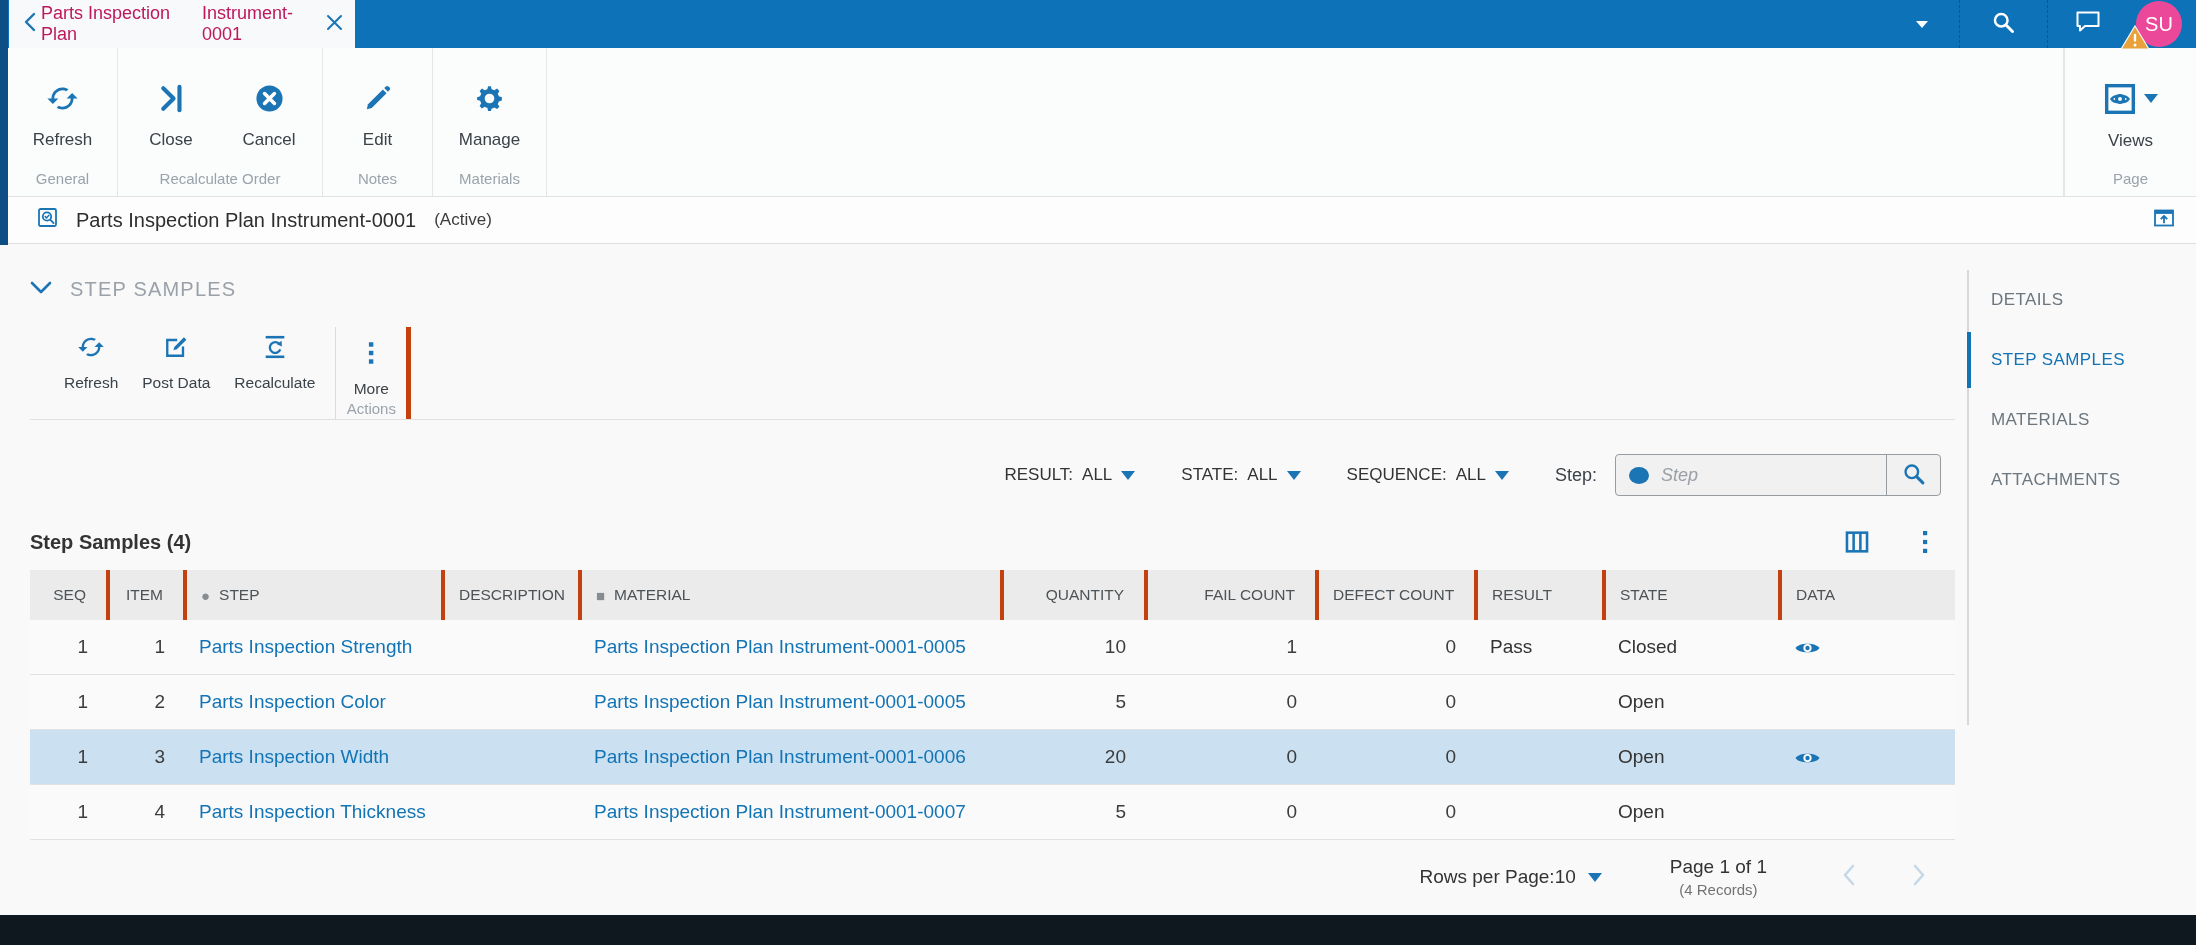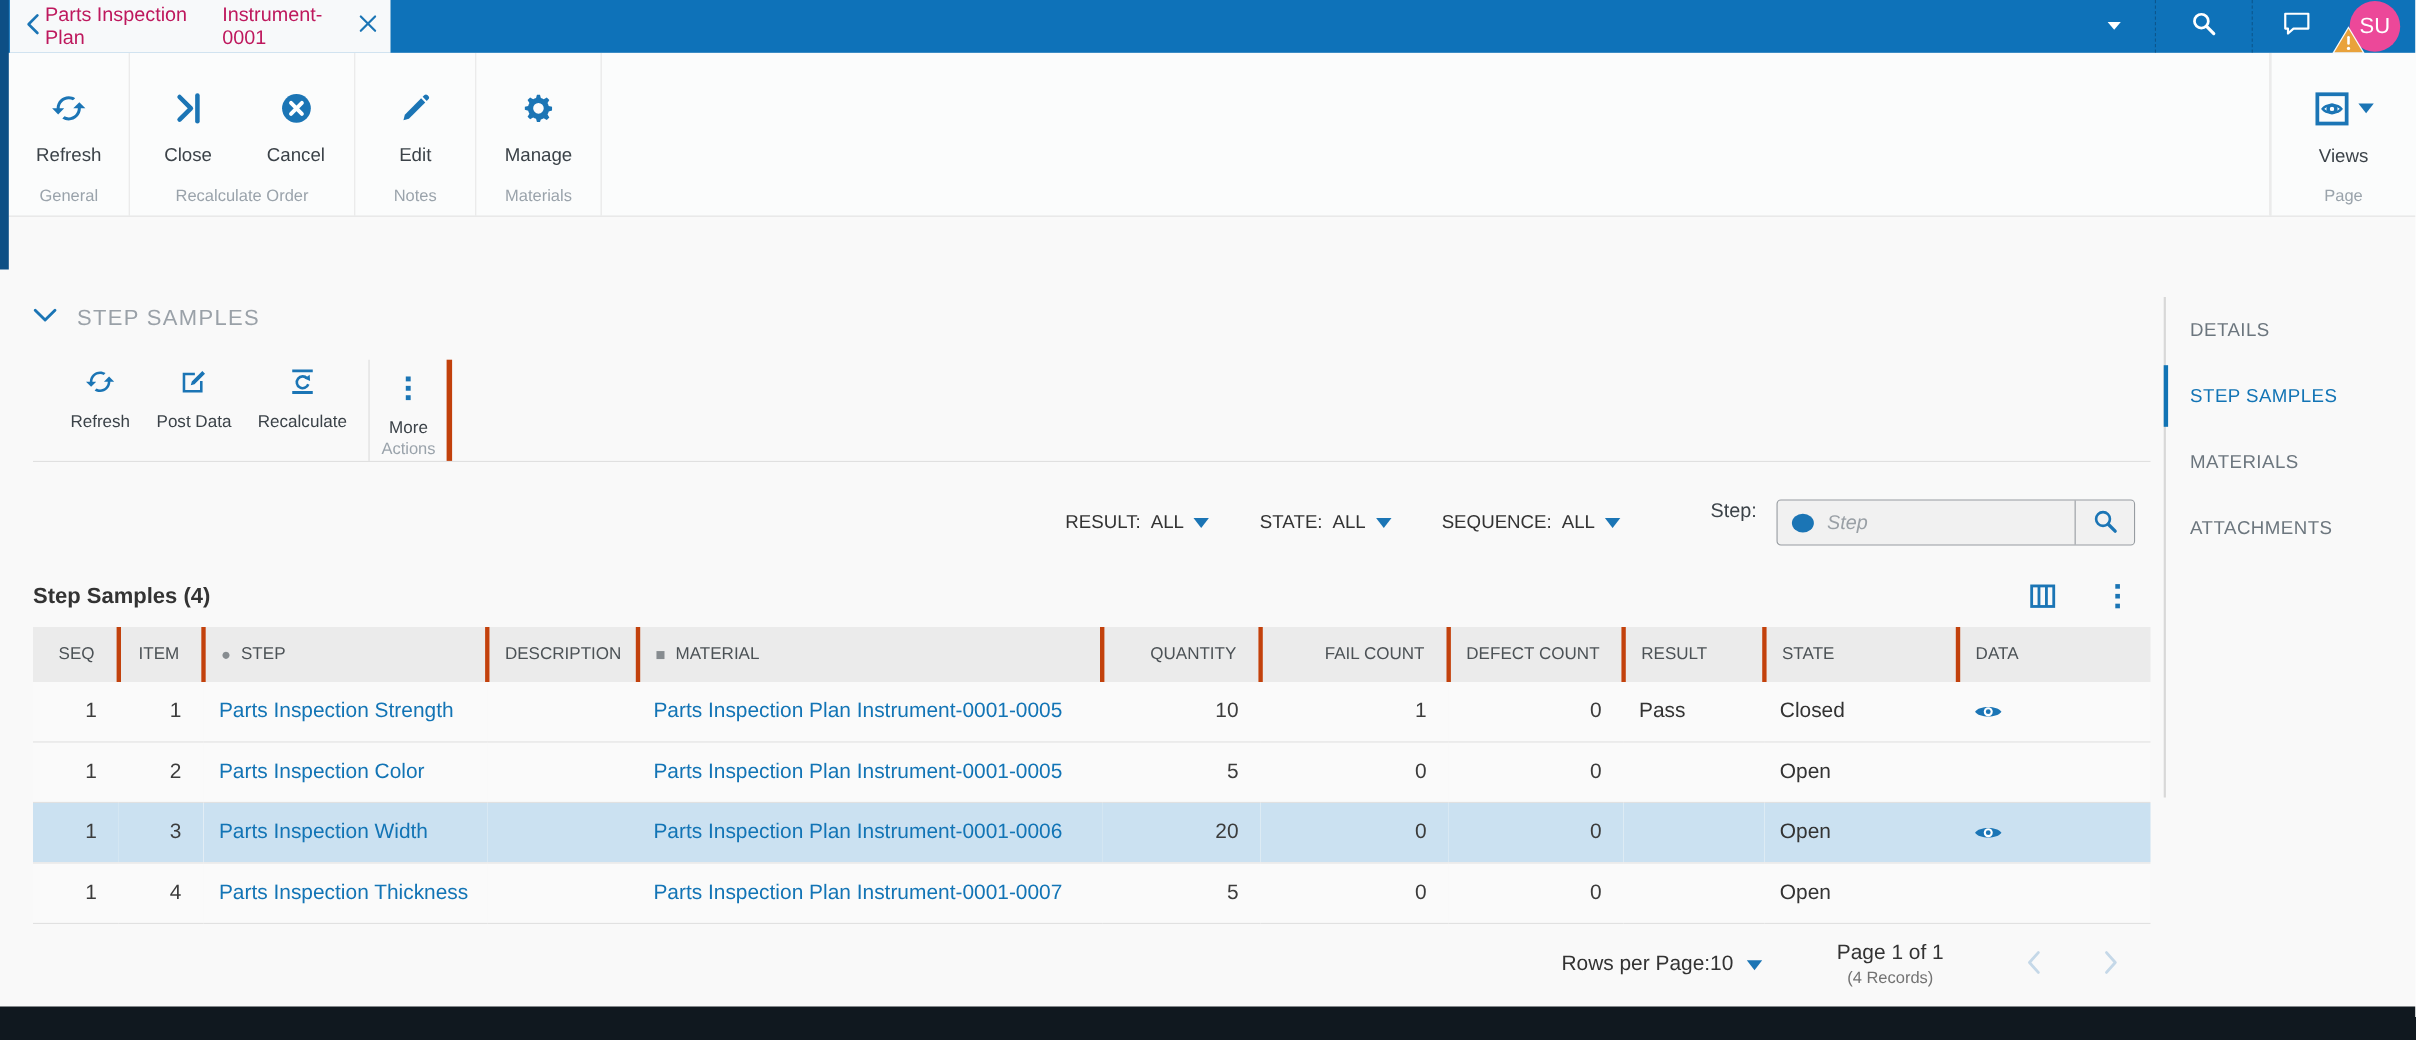--- a/index.html
+++ b/index.html
@@ -45,21 +45,21 @@
   .main-acts{display:flex;padding-left:24px;gap:4px;}
   .act-btn{display:flex;flex-direction:column;align-items:center;gap:9px;padding:6px 10px 0;cursor:pointer;}
   .act-btn .lbl{font-size:15.5px;color:#3b4248;white-space:nowrap;}
   .more-group{display:flex;flex-direction:column;align-items:center;border-left:1px solid #dcdcdc;border-right:5px solid #c2410c;margin-left:10px;width:76px;padding-top:6px;box-sizing:border-box;}
   .act-grouplabel{margin-top:auto;padding-bottom:2px;font-size:15px;color:#9aa3ab;}
   .divider{border-top:1px solid #e0e0e0;}
   
   .filter-row{margin-top:34px;display:flex;align-items:center;justify-content:flex-end;gap:46px;padding-right:14px;}
   .fdrop{display:flex;align-items:center;gap:9px;font-size:17px;color:#333;cursor:pointer;}
   .caret{width:0;height:0;border-left:7px solid transparent;border-right:7px solid transparent;border-top:9px solid #1b75b5;}
-  .step-wrap{display:flex;gap:18px;margin-left:36px;}
+  .step-wrap{display:flex;align-items:center;gap:18px;}
   .step-label{font-size:18px;color:#3b4248;}
   .step-search{display:flex;align-items:center;width:326px;height:42px;background:#f1f1f1;border:1px solid #979ca1;border-radius:4px;box-sizing:border-box;}
   .step-dot{width:20px;height:17px;border-radius:50%;background:#1b75b5;margin:0 10px 0 13px;flex:0 0 auto;}
   .step-search input{flex:1;min-width:0;border:none;background:transparent;outline:none;font-family:"Liberation Sans",sans-serif;font-size:18px;font-style:italic;color:#555;}
   .step-search input::placeholder{color:#9aa0a6;font-style:italic;}
   .search-btn{width:54px;align-self:stretch;border:none;border-left:1px solid #979ca1;background:transparent;display:flex;align-items:center;justify-content:center;cursor:pointer;padding:0;}
   
   .table-head-row{margin-top:32px;display:flex;align-items:center;}
   .tbl-title{font-size:20px;font-weight:700;color:#333;}
   .thr-icons{margin-left:auto;display:flex;align-items:center;gap:42px;padding-right:18px;}
@@ -227,20 +227,40 @@
             </span>
             <span class="caret views-caret"></span>
           </span>
           <span class="lbl">Views</span>
         </div>
       </div>
       <div class="tb-grouplabel">Page</div>
     </div>
   </div>
 
+  <div class="titlebar">
+    <span class="ico">
+      <svg width="24" height="24" viewBox="0 0 24 24">
+          <rect x="3" y="3" width="17" height="17" rx="1.5" fill="none" stroke="#1b75b5" stroke-width="1.8"></rect>
+          <circle cx="11" cy="10.5" r="4.2" fill="none" stroke="#1b75b5" stroke-width="1.8"></circle>
+          <line x1="14.2" y1="13.7" x2="17.6" y2="17.1" stroke="#1b75b5" stroke-width="1.8" stroke-linecap="round"></line>
+          <path d="M9.2 10.6l1.3 1.3 2.4-2.6" fill="none" stroke="#1b75b5" stroke-width="1.5" stroke-linecap="round" stroke-linejoin="round"></path>
+        </svg>
+    </span>
+    <span class="pagetitle">Parts Inspection Plan Instrument-0001</span>
+    <span class="pagestatus">(Active)</span>
+    <span class="spacer"></span>
+    <span class="ico">
+      <svg width="24" height="24" viewBox="0 0 24 24">
+          <rect x="3" y="4.5" width="18" height="15" fill="none" stroke="#1b75b5" stroke-width="1.8"></rect>
+          <rect x="3" y="4.5" width="18" height="3.4" fill="#1b75b5"></rect>
+          <path d="M12 17.2v-6.4M8.8 13.2L12 10l3.2 3.2" fill="none" stroke="#1b75b5" stroke-width="1.8" stroke-linejoin="round"></path>
+        </svg>
+    </span>
+  </div>
 
   <div class="content">
     <div class="main">
 
       <div class="section-head">
         <span class="ico">
           <svg width="22" height="14" viewBox="0 0 22 14">
               <polyline points="2,2 11,11 20,2" fill="none" stroke="#1b75b5" stroke-width="2.6" stroke-linecap="round" stroke-linejoin="round"></polyline>
             </svg>
         </span>

